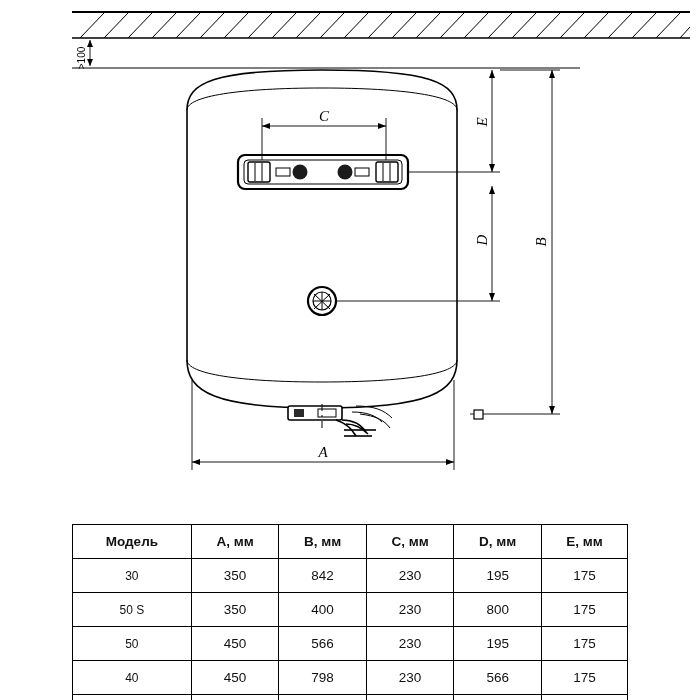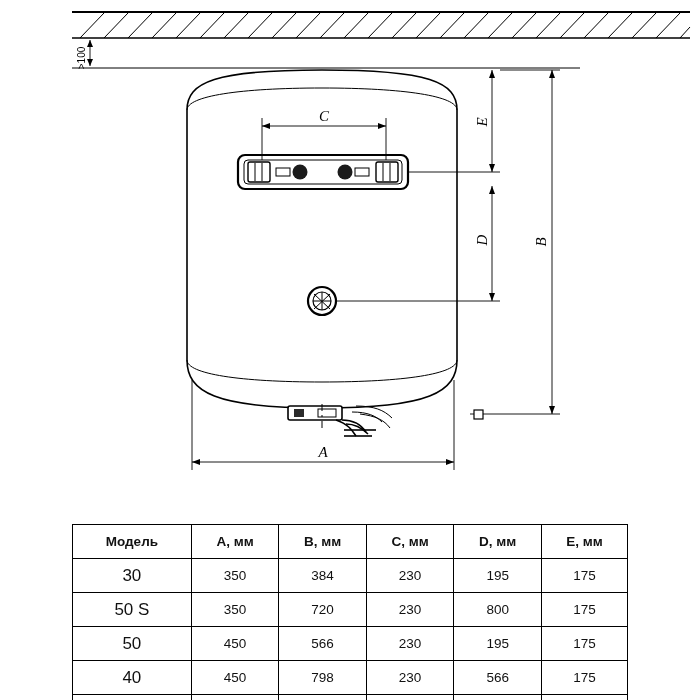--- a/index.html
+++ b/index.html
@@ -50,21 +50,21 @@
     font-weight: normal;
     height: 21px;
     color: #111;
     margin-left: 28px;
   }
   .spec-table th {
     font-weight: bold;
     font-size: 13.5px;
   }
   .spec-table td.model {
-    font-size: 17px;
+    font-size: 12px;
   }
   .lbl {
     font-family: "Liberation Serif", serif;
     font-style: italic;
     font-size: 15px;
     fill: #000;
   }
   .lbl-small {
     font-family: "Liberation Sans", sans-serif;
     font-size: 10px;
@@ -220,29 +220,29 @@
         <th>B, мм</th>
         <th>C, мм</th>
         <th>D, мм</th>
         <th>E, мм</th>
       </tr>
     </thead>
     <tbody>
       <tr>
         <td class="model">30</td>
         <td>350</td>
-        <td>384</td>
+        <td>842</td>
         <td>230</td>
         <td>195</td>
         <td>175</td>
       </tr>
       <tr>
         <td class="model">50 S</td>
         <td>350</td>
-        <td>720</td>
+        <td>400</td>
         <td>230</td>
         <td>800</td>
         <td>175</td>
       </tr>
       <tr>
         <td class="model">50</td>
         <td>450</td>
         <td>566</td>
         <td>230</td>
         <td>195</td>

